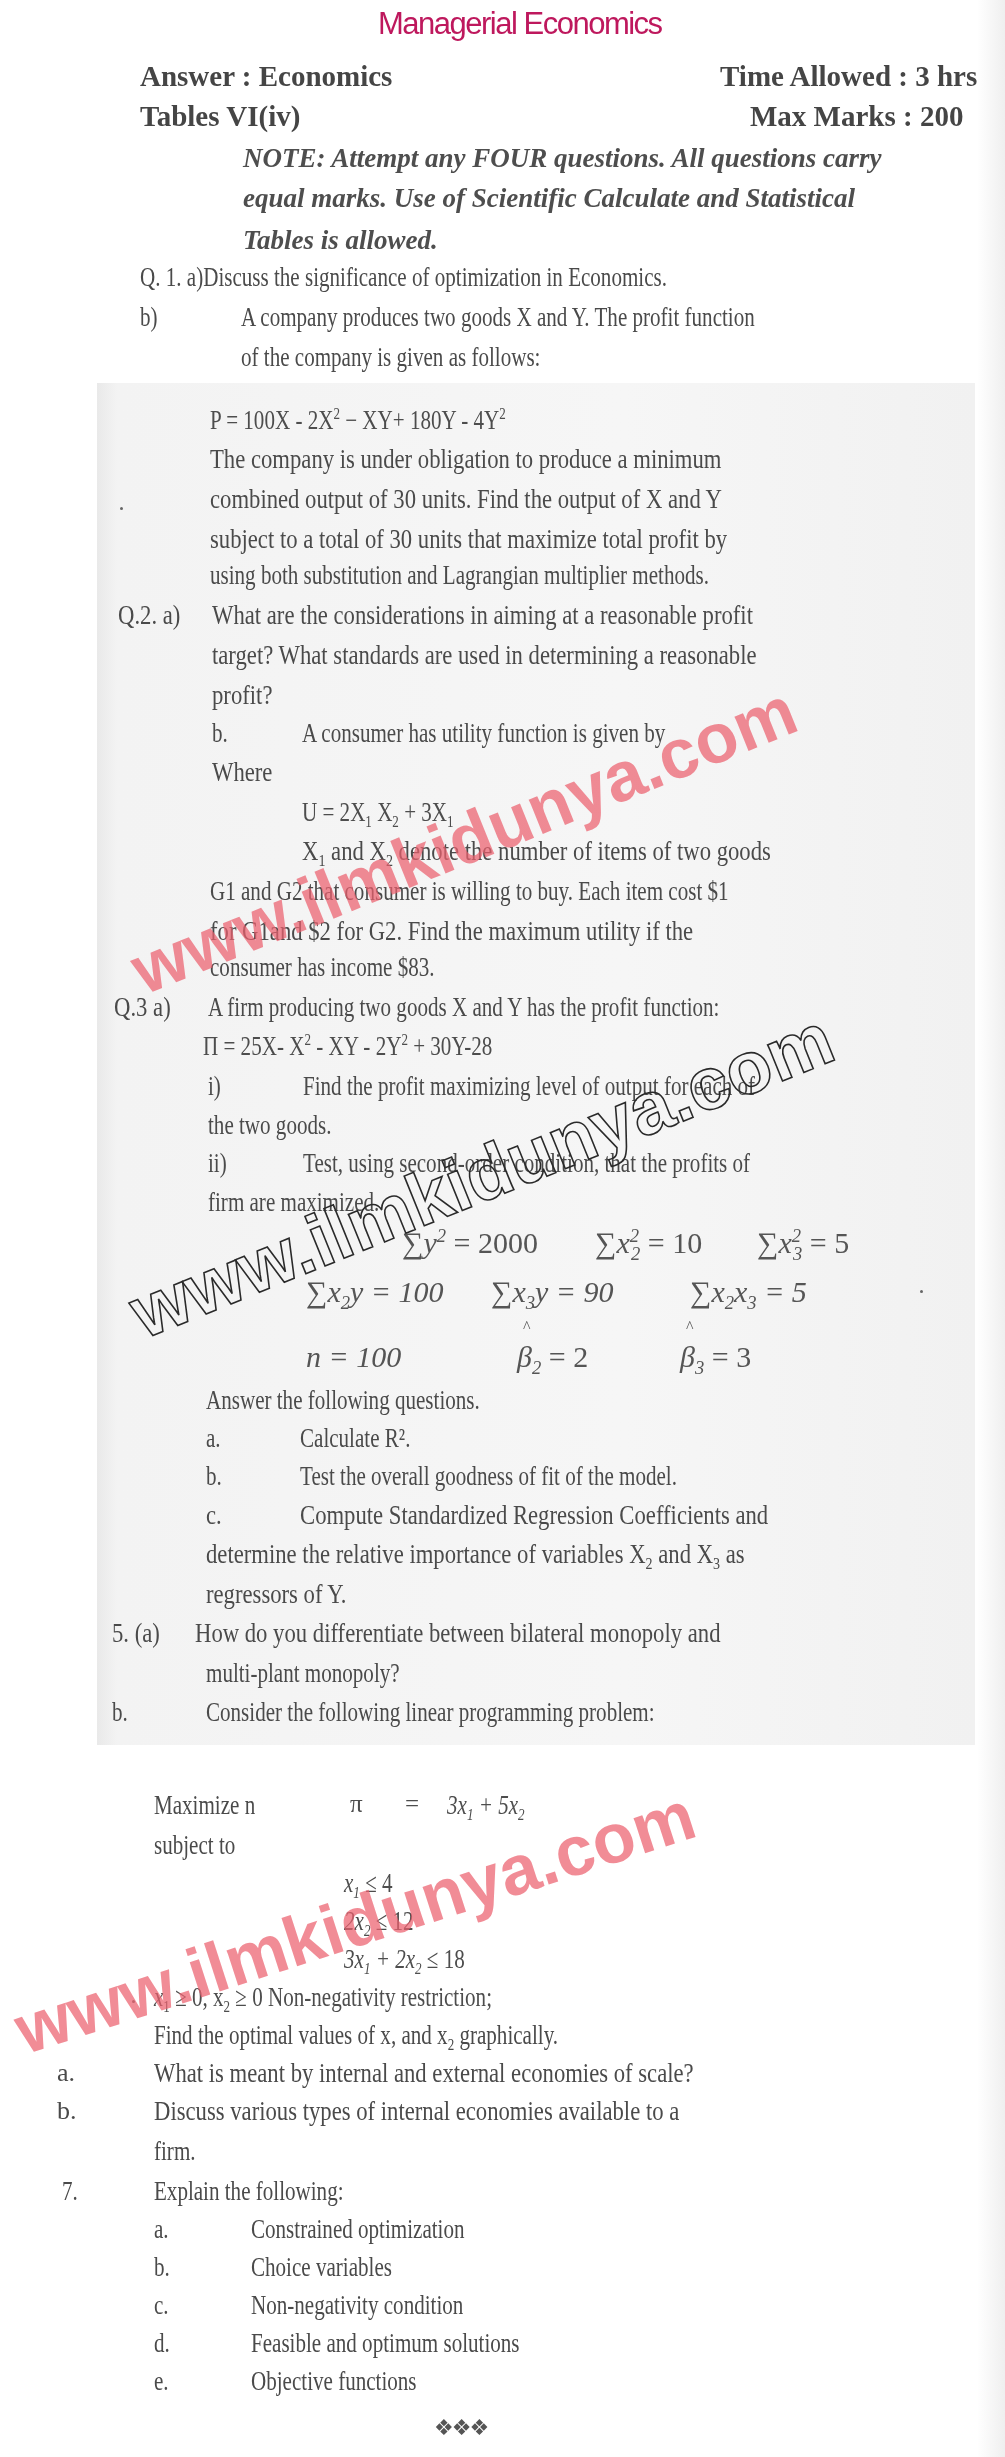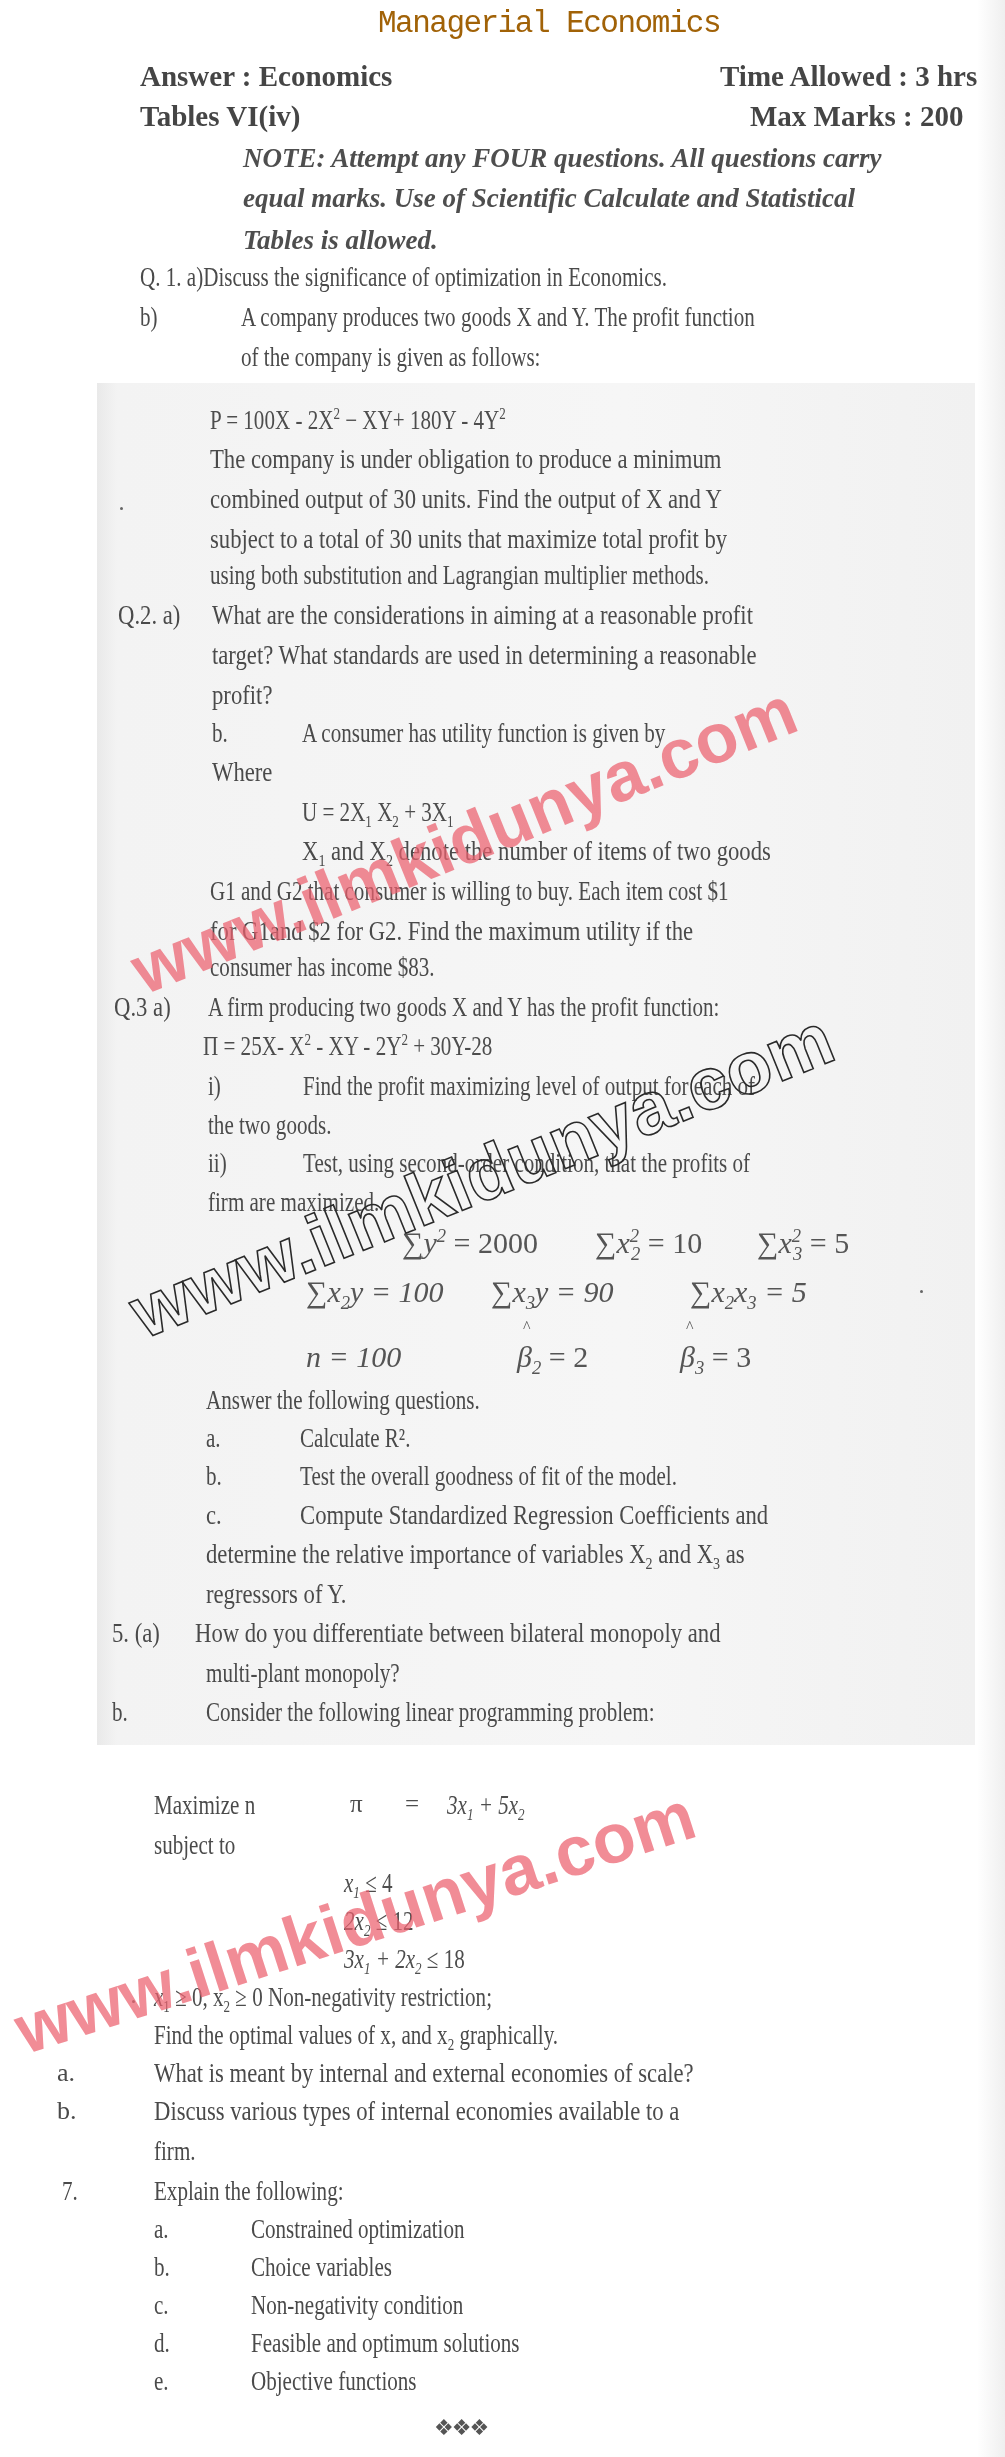--- a/index.html
+++ b/index.html
@@ -12,21 +12,21 @@
   .scan-band {
     position: absolute; left: 97px; top: 383px; width: 878px; height: 1362px;
     background: linear-gradient(90deg, #e9e9e9 0px, #f3f3f3 20px, #f6f6f6 60%, #f1f1f1 100%);
   }
   .right-shadow {
     position: absolute; right: 0; top: 0; width: 28px; height: 100%;
     background: linear-gradient(90deg, rgba(255,255,255,0), #efefef);
   }
   .abs { position: absolute; white-space: nowrap; }
   .title {
-    font-family: Liberation Mono, monospace; font-size: 31px; color: #a16207;
+    font-family: Liberation Sans, sans-serif; font-size: 31px; color: #be185d;
     letter-spacing: -1.5px; font-weight: normal;
   }
   .hdr { font-size: 29px; font-weight: bold; color: #454545; }
   .note { font-size: 27px; font-weight: bold; font-style: italic; color: #4e4e4e; }
   .cond { font-size: 27px; color: #4a4a4a; transform-origin: left top; }
   .narrow { transform: scaleX(0.78); transform-origin: left top; }
   .narrow2 { transform: scaleX(0.84); transform-origin: left top; }
   .mathline { font-size: 27px; color: #4d4d4d; font-family: "Liberation Serif", serif; }
   .math-i { font-style: italic; }
   sup, sub { font-size: 62%; }

